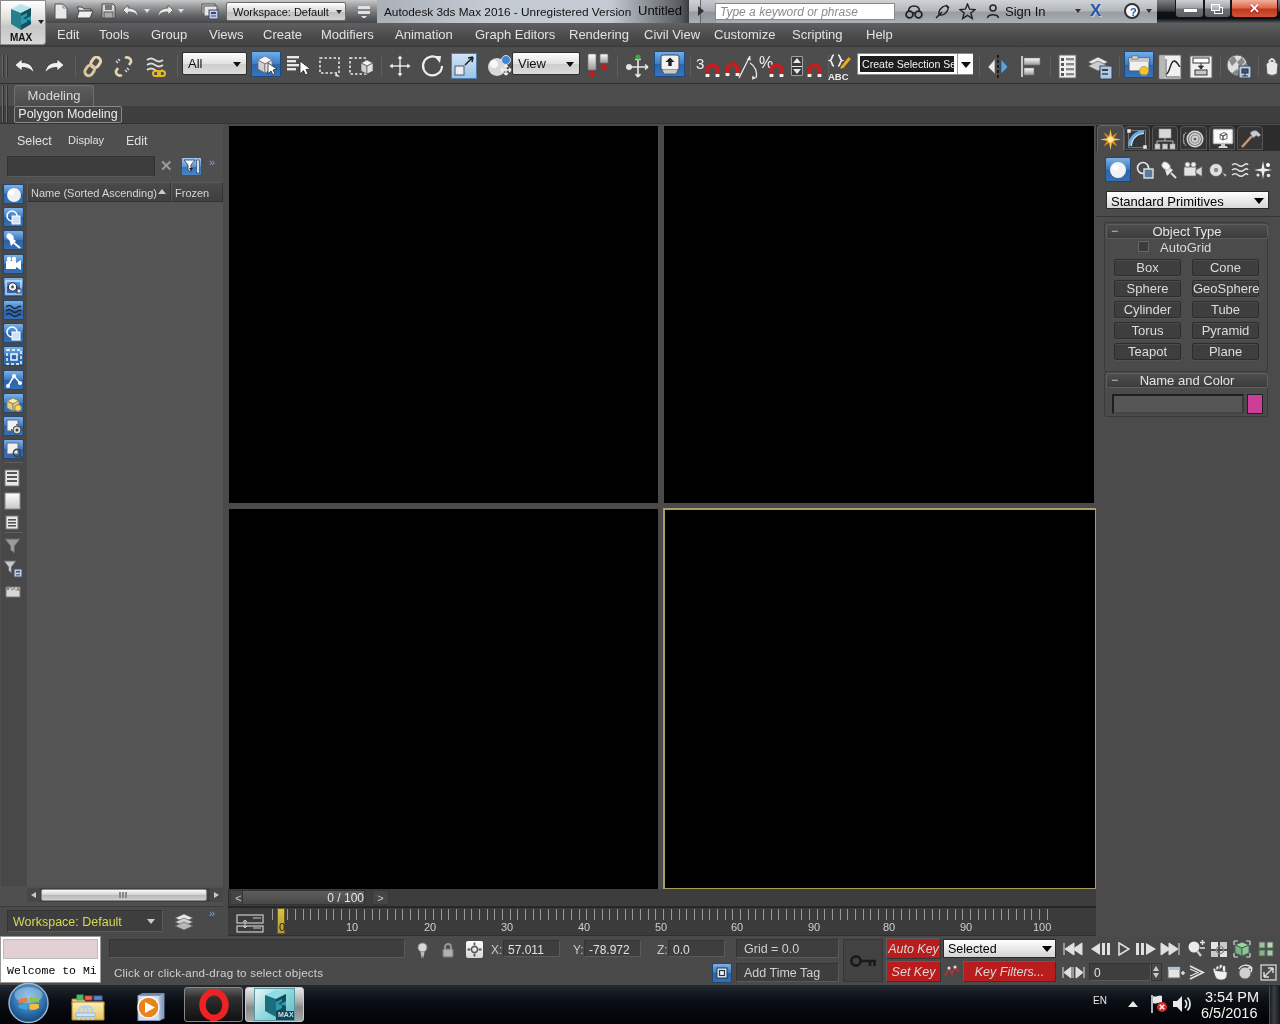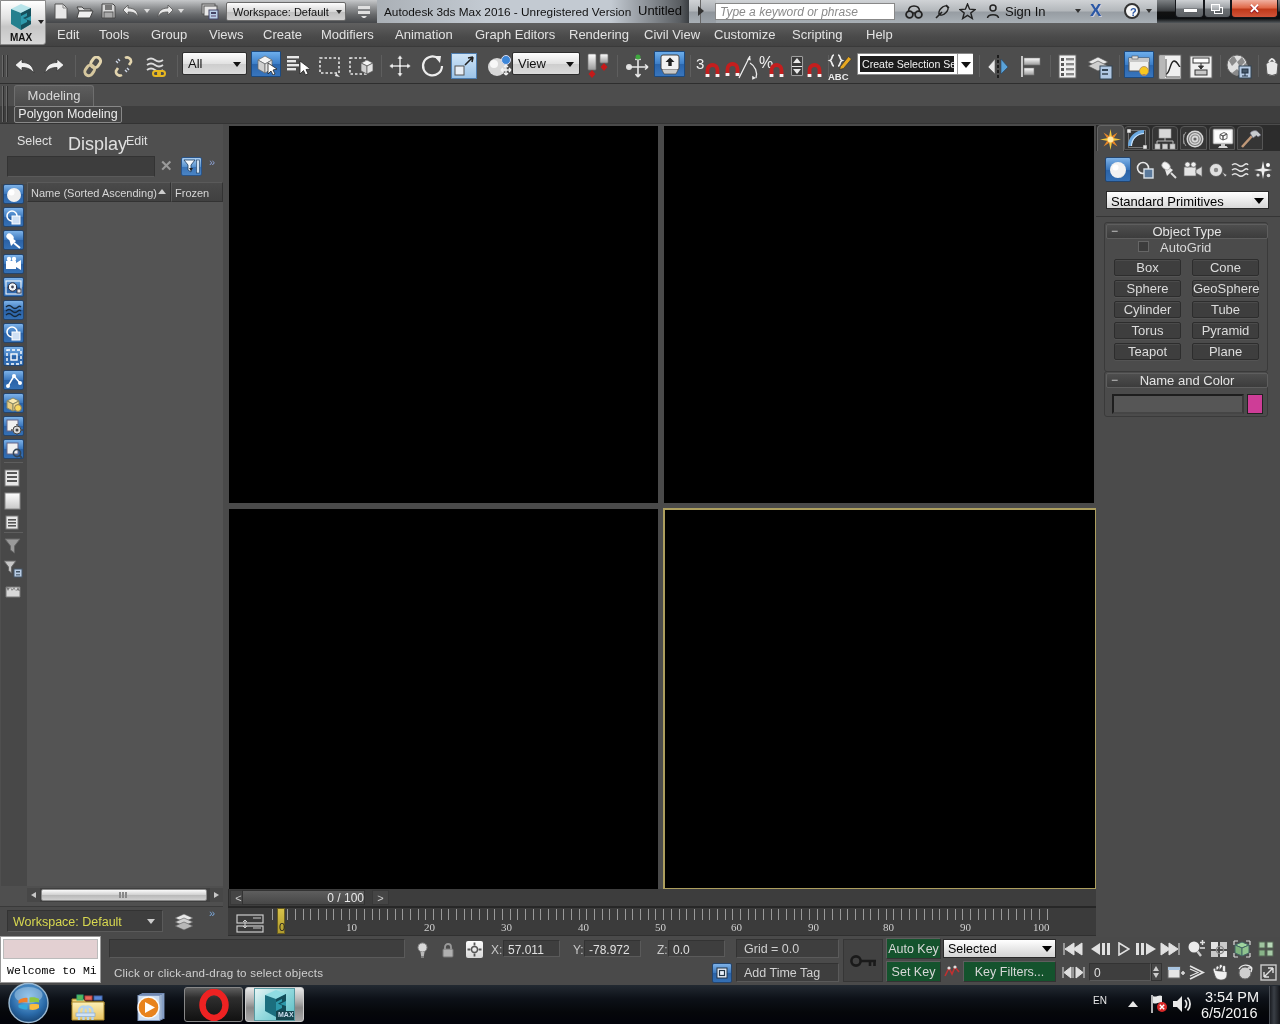--- a/index.html
+++ b/index.html
@@ -75,25 +75,25 @@
   border-radius:2px; color:#dcdcdc; font-size:13px;
   text-align:center; line-height:16px; box-shadow:inset 0 1px 0 rgba(255,255,255,0.07), 0 1px 0 rgba(255,255,255,0.05); }
 .rollhead { position:absolute; left:10px; width:162px; height:15px; background:linear-gradient(#4e4e4e,#3c3c3c);
   border:1px solid #5e5e5e; border-radius:2px; color:#e4e4e4; font-size:13px; text-align:center; line-height:13px; }
 .rollhead .minus { position:absolute; left:4px; top:0px; font-size:12px; color:#ccc; }
 
 #timeslider { position:absolute; left:228px; top:889px; width:868px; height:17px; background:#3d3d3d; border-left:1px solid #2e2e2e; }
 #trackbar { position:absolute; left:228px; top:906px; width:868px; height:30px; background:#3b3b3b; border-top:2px solid #272727; border-bottom:1px solid #303030; }
 #ruler { position:absolute; left:44px; top:1px; width:781px; height:11px;
   background:repeating-linear-gradient(90deg,#9a9a9a 0 1px,rgba(0,0,0,0) 1px 7.67px); }
-.rnum { position:absolute; top:13px; font-size:11px; color:#cfcfcf;font-family:Liberation Serif, serif; }
+.rnum { position:absolute; top:13px; font-size:11px; color:#cfcfcf; }
 
 #statusbar { position:absolute; left:0; top:937px; width:1280px; height:48px; background:#4a4a4a; }
 .sunken { background:#3e3e3e; border:1px solid #333; border-bottom-color:#5a5a5a; border-right-color:#5a5a5a; }
-.sbtn { background:#14532d; border:1px solid #333; border-top-color:#5e5e5e; border-left-color:#5e5e5e; color:#d8d8d8; }
+.sbtn { background:#b91c1c; border:1px solid #333; border-top-color:#5e5e5e; border-left-color:#5e5e5e; color:#d8d8d8;font-style:italic; }
 
 #welcome { position:absolute; left:0px; top:936px; width:101px; height:47px; background:#fff; border:1px solid #999; }
 #welcome-head { position:absolute; left:2px; top:2px; width:95px; height:20px; background:#e3d0d2; border:1px solid #bbb; }
 #welcome-text { position:absolute; left:6px; top:27px; color:#000; font-family:"Liberation Mono",monospace; font-size:11.5px; white-space:nowrap; }
 
 #taskbar { position:absolute; left:0; top:985px; width:1280px; height:39px; background:linear-gradient(#232a32,#0d1118 35%,#05070a 70%,#02030a); }
 .taskicon { position:absolute; top:0px; height:34px; }
 </style>
 </head>
 <body>
@@ -457,21 +457,21 @@
   <div class="abs" style="left:2px;top:86px;width:2px;height:36px;border-left:1px solid #6a6a6a;border-right:1px solid #2e2e2e;z-index:5"></div>
   <div class="abs" style="left:6px;top:86px;width:2px;height:36px;border-left:1px solid #6a6a6a;border-right:1px solid #2e2e2e;z-index:5"></div>
   <div id="modeling-tab">Modeling</div>
   <div id="ribbonpanel"></div>
   <div id="polymod">Polygon Modeling</div>
   <div id="mainarea"></div>
   <div class="abs" style="left:0;top:129px;width:223px;height:1px;background:#2a2a2a"></div>
   <div id="explorer">
     <div id="exp-menus">
       <span style="left:17px;top:10px;position:absolute;color:#e0e0e0;font-size:12.5px">Select</span>
-      <span style="left:68px;top:10px;position:absolute;color:#e0e0e0;font-size:18px">Display</span>
+      <span style="left:68px;top:10px;position:absolute;color:#e0e0e0;font-size:11px">Display</span>
       <span style="left:126px;top:10px;position:absolute;color:#e0e0e0;font-size:12.5px">Edit</span>
     </div>
     <div id="exp-search"></div>
     <span style="position:absolute;left:160px;top:33px;color:#9a9a9a;font-size:15px;font-weight:bold">✕</span>
     <div class="abs" style="left:181px;top:157px;width:21px;height:19px;background:linear-gradient(#a8ccf0,#5a94d0 50%,#3a74b8 51%,#4a84c4);border:1px solid #2a5488;border-radius:2px;top:33px"></div>
     <svg class="abs" style="left:183px;top:35px" width="17" height="15" viewBox="0 0 17 15">
       <path d="M1 1 h11 l-4 5 v7 l-3 -2 v-5 z" fill="#f4f8fc" stroke="#1a3a5c" stroke-width="0.8"></path>
       <path d="M6 9 l2 3 l2 -3" fill="#222"></path>
       <rect x="13.5" y="1" width="3" height="13" fill="#cfe0f0" stroke="#1a3a5c" stroke-width="0.6"></rect>
     </svg>

